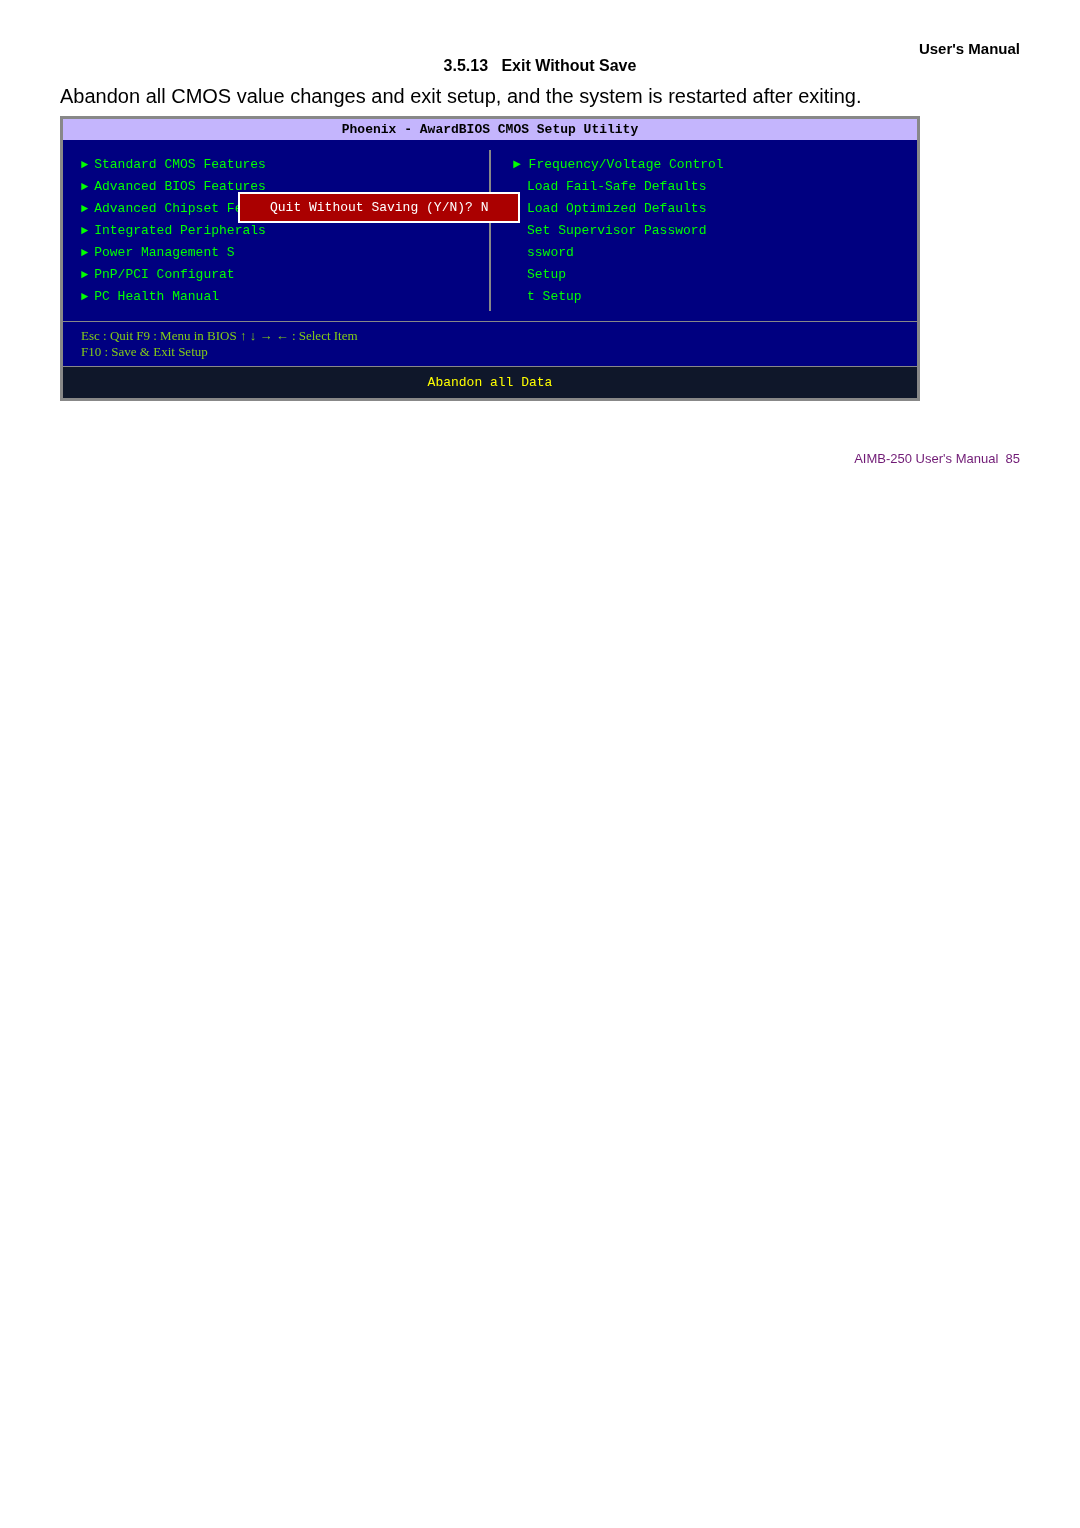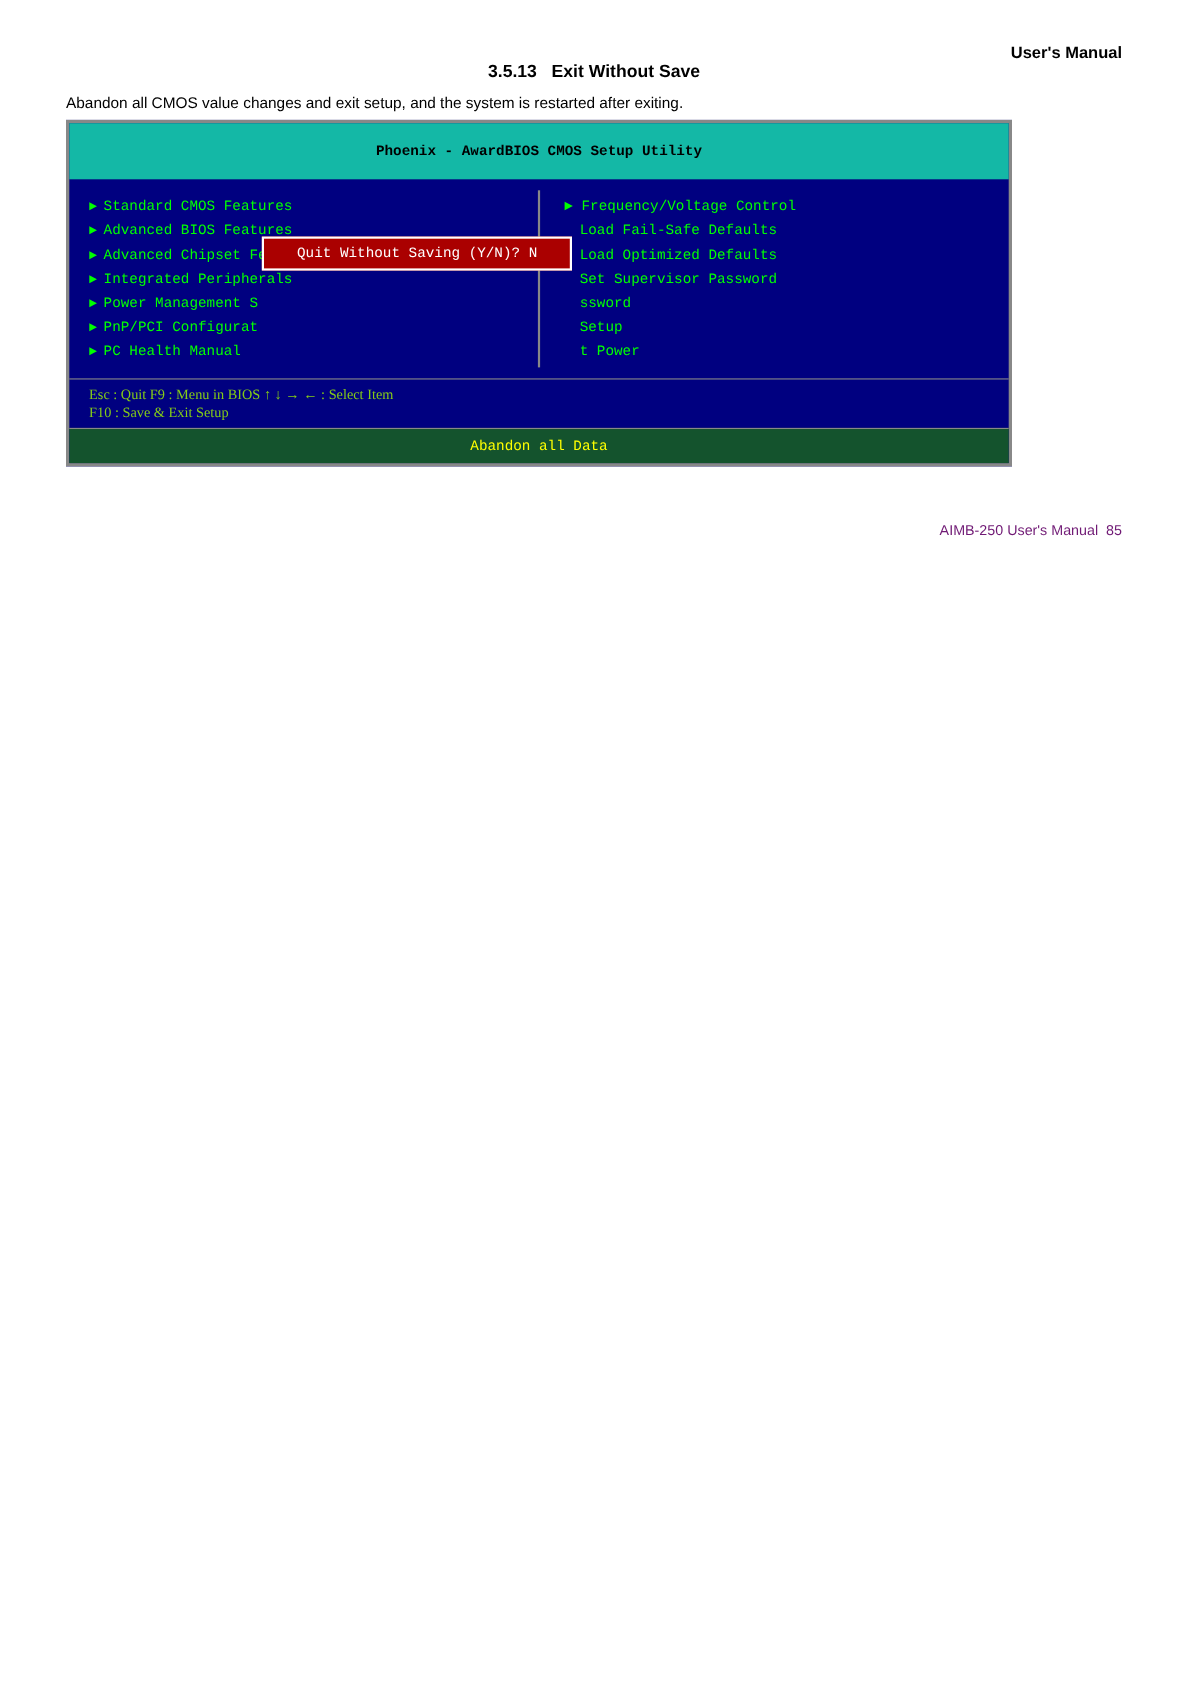--- a/index.html
+++ b/index.html
@@ -20,39 +20,39 @@
     }
 
     .section-title {
       font-weight: bold;
       font-size: 16px;
       margin-bottom: 10px;
       text-align: center;
     }
 
     .description {
-      font-size: 14px;
+      font-size: 20px;
       margin-bottom: 8px;
     }
 
     
     .bios-container {
       border: 3px solid #888;
       background: #000080;
       width: 860px;
       color: #ccc;
       font-family: 'Courier New', Courier, monospace;
       font-size: 13px;
     }
 
     .bios-title-bar {
-      background: #14b8a6;
+      background: #c4b5fd;
       color: #000;
       text-align: center;
-      padding: 18px 0;
+      padding: 3px 0;
       font-weight: bold;
       font-family: 'Courier New', Courier, monospace;
       font-size: 13px;
     }
 
     .bios-body {
       display: flex;
       padding: 10px 0;
       position: relative;
     }
@@ -98,21 +98,21 @@
 
     .bios-footer {
       border-top: 1px solid #888;
       padding: 6px 18px;
       color: #84cc16;
       font-family: Liberation Serif, serif;
       font-size: 13px;
     }
 
     .bios-status-bar {
-      background: #14532d;
+      background: #0f172a;
       text-align: center;
       padding: 8px 0;
       color: #ffff00;
       font-family: 'Courier New', Courier, monospace;
       font-size: 13px;
       border-top: 1px solid #888;
     }
 
     
     .bios-popup {
@@ -202,21 +202,21 @@
 
     <div class="bios-col">
       <div class="bios-menu-item-right">
         <span class="arrow">► </span>Frequency/Voltage Control
       </div>
       <div class="bios-menu-item-right no-arrow">Load Fail-Safe Defaults</div>
       <div class="bios-menu-item-right no-arrow">Load Optimized Defaults</div>
       <div class="bios-menu-item-right no-arrow">Set Supervisor Password</div>
       <div class="bios-menu-item-right no-arrow">ssword</div>
       <div class="bios-menu-item-right no-arrow">Setup</div>
-      <div class="bios-menu-item-right no-arrow">t Power</div>
+      <div class="bios-menu-item-right no-arrow">t Setup</div>
     </div>
 
   </div>
 
   <div class="bios-footer">
     <div>Esc : Quit       F9 : Menu in BIOS        ↑ ↓ → ←   : Select Item</div>
     <div>F10 : Save &amp; Exit Setup</div>
   </div>
 
   <div class="bios-status-bar">

